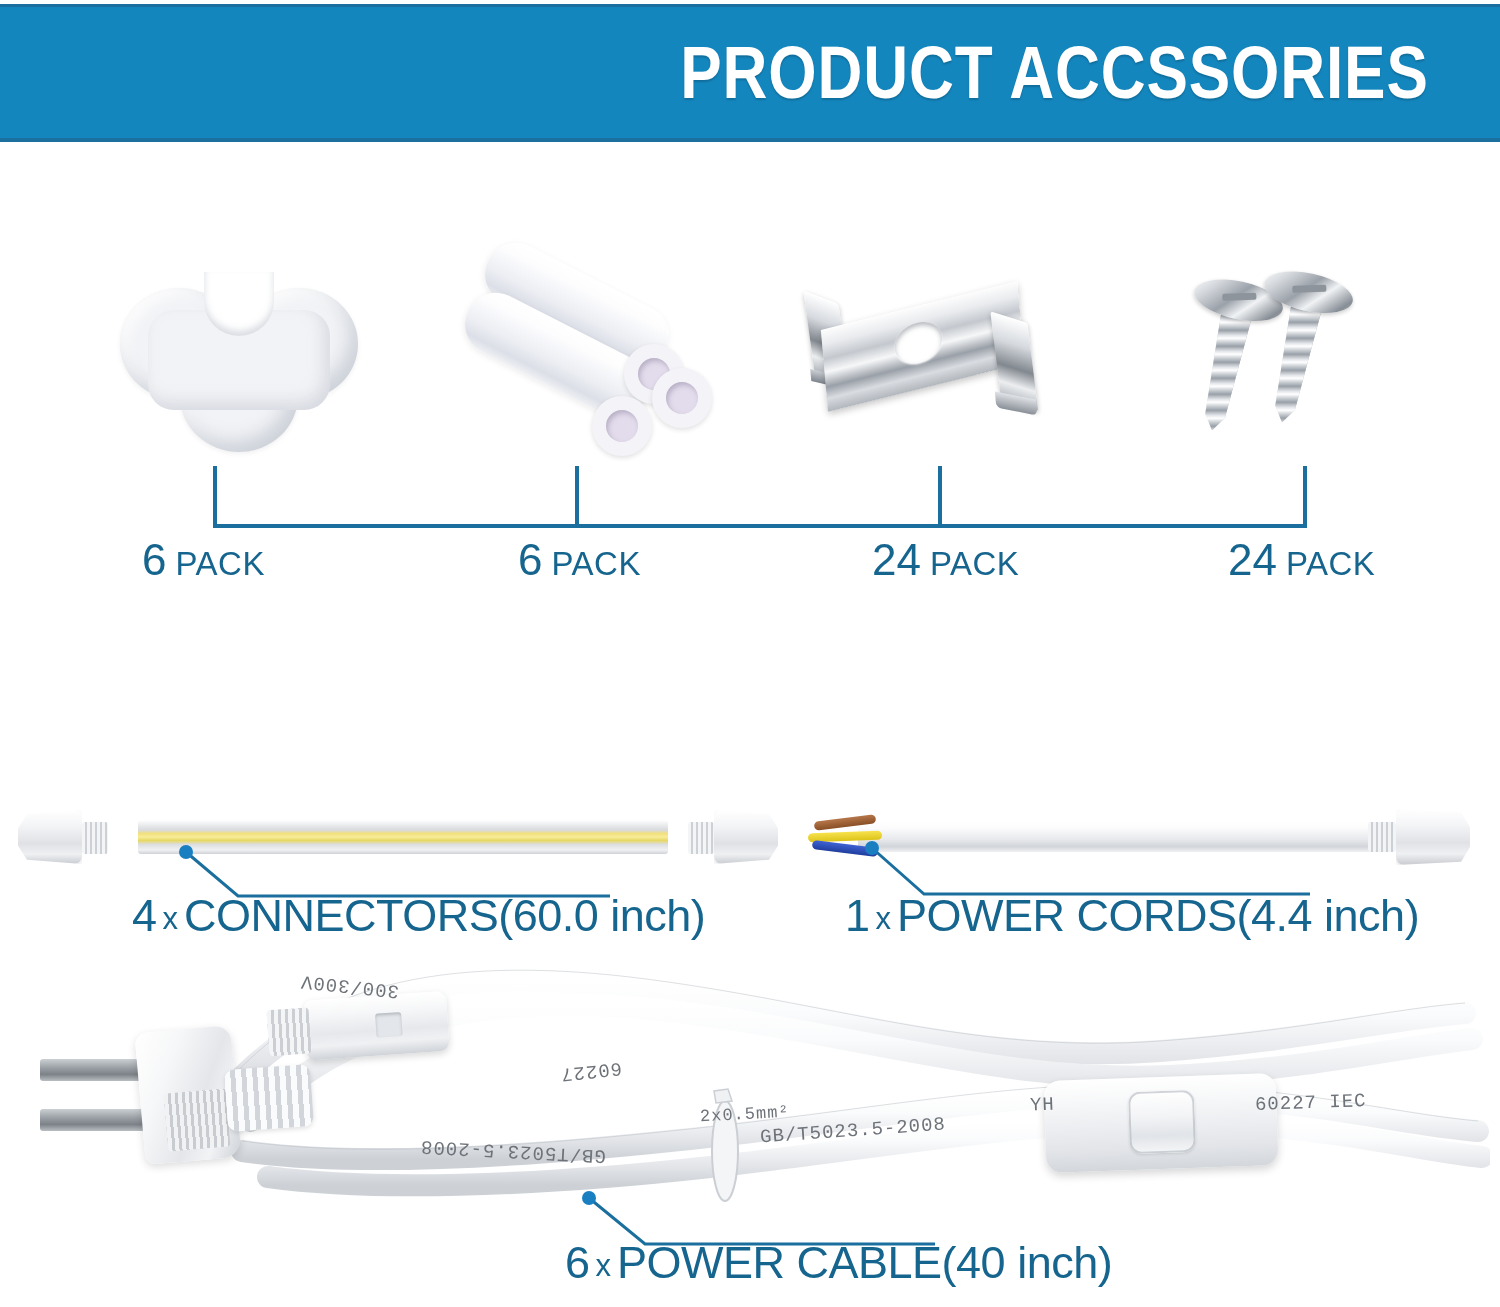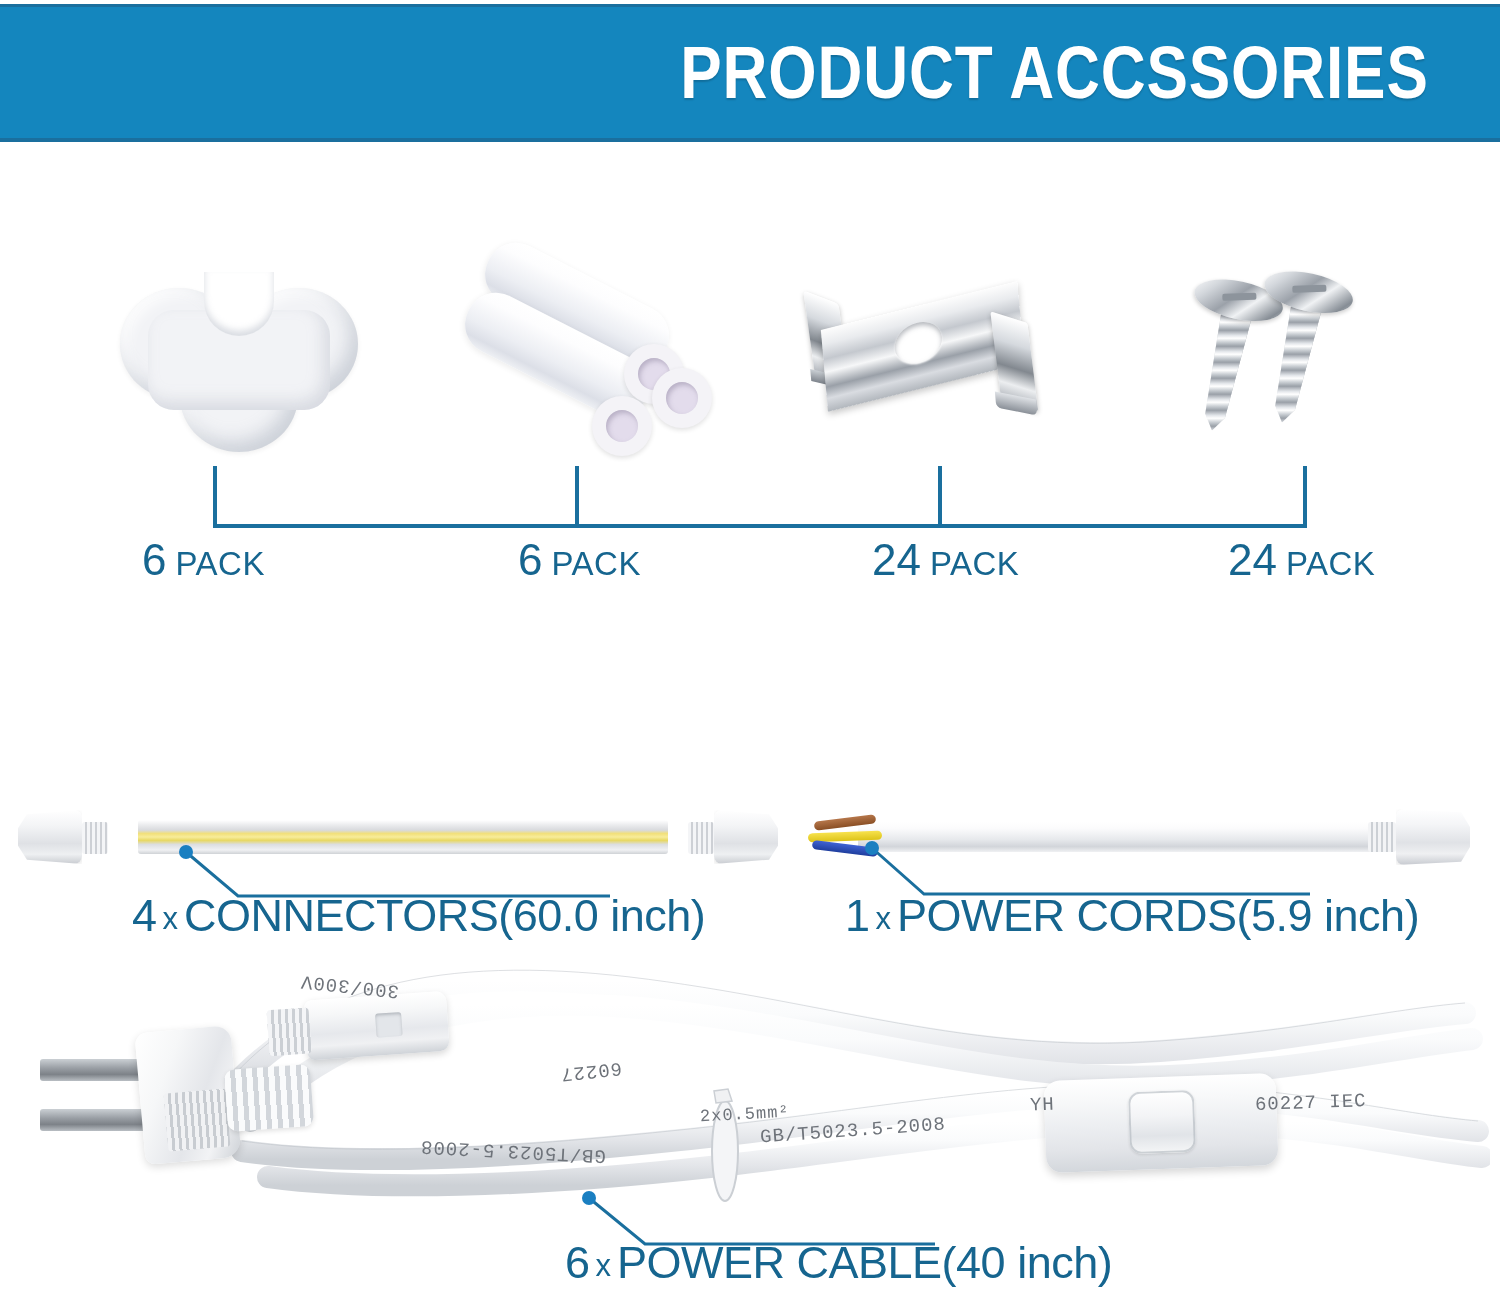--- a/index.html
+++ b/index.html
@@ -639,21 +639,21 @@
     <div class="cord-socket-grip"></div>
   </div>
 </div>
 
 <svg class="leader" style="left:870px; top:840px; width:520px; height:60px;">
   <polyline points="2,8 54,54 440,54" fill="none" stroke="#1a6f9e" stroke-width="3"></polyline>
 </svg>
 <div class="leader-dot" style="left:865px; top:841px;"></div>
 
 <div class="caption" id="caption-cords">
-  <span>1</span><span class="cap-x">x</span><span>POWER CORDS(5.9 inch)</span>
+  <span>1</span><span class="cap-x">x</span><span>POWER CORDS(4.4 inch)</span>
 </div>
 
 <div id="power-cable">
   <svg width="1480" height="250" viewBox="0 0 1480 250">
     <defs>
       <linearGradient id="cblGrad" x1="0" y1="0" x2="0" y2="1">
         <stop offset="0%" stop-color="#ffffff"></stop>
         <stop offset="30%" stop-color="#fafbfc"></stop>
         <stop offset="70%" stop-color="#e3e5e9"></stop>
         <stop offset="100%" stop-color="#cdd1d6"></stop>

